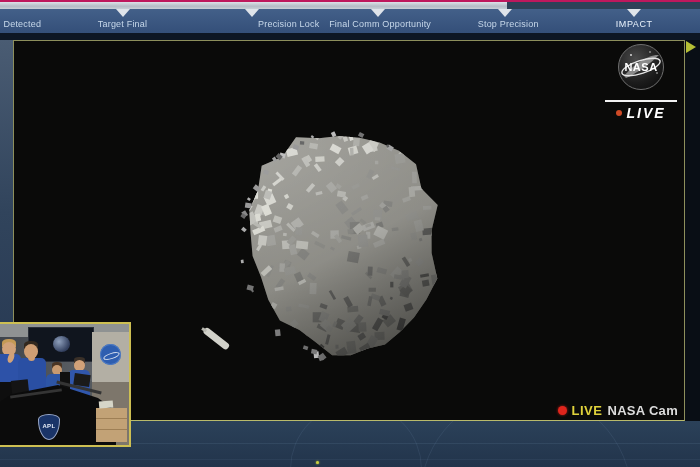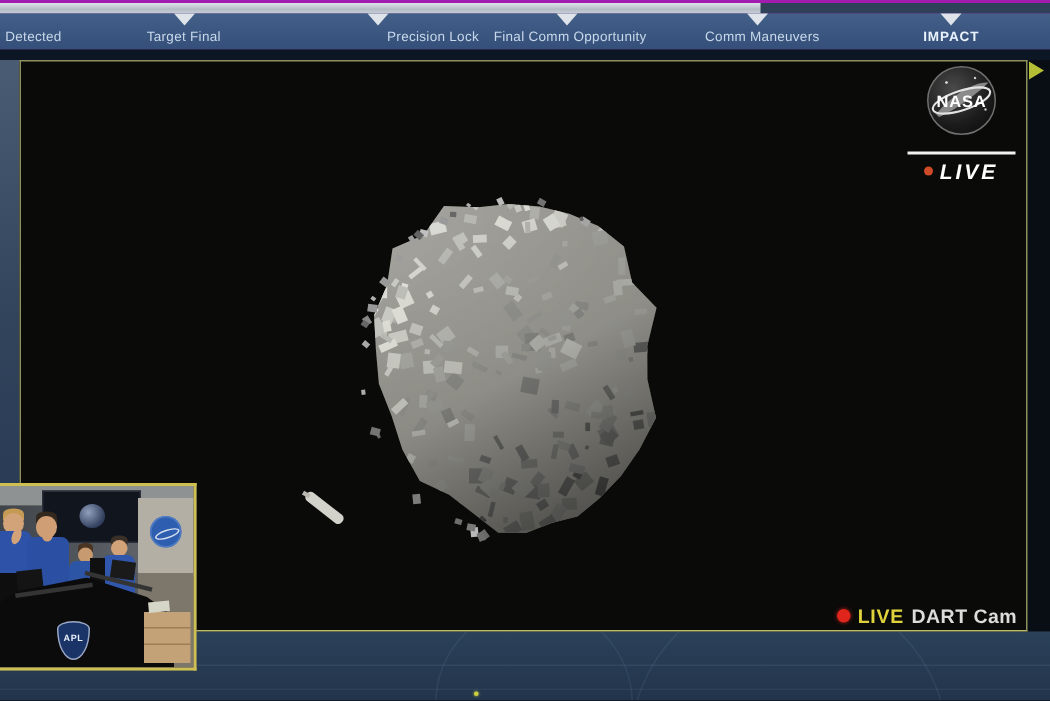--- a/index.html
+++ b/index.html
@@ -1,32 +1,32 @@
 <!DOCTYPE html>
 <html style="--record-red: #e0251c; --live-yellow: #e0d23b; --live-dot-orange: #cf4a26; --timeline-fill: #c7cdd5; --timeline-band: #3c5b85; --frame-border: #8d8f5c; --pip-border: #cdbf52;"><head>
 <meta charset="utf-8">
 <style>
   html,body{margin:0;padding:0;background:#0e1726;}
   body{width:700px;height:467px;position:relative;overflow:hidden;
        font-family:"Liberation Sans", sans-serif;}
 
   
-  .timeline{position:absolute;left:0;top:0;width:700px;height:33px;background:#a21caf;}
+  .timeline{position:absolute;left:0;top:0;width:700px;height:33px;background:#be185d;}
   .tl-track{position:absolute;left:0;top:2px;width:100%;height:7px;background:#2e4158;}
   .tl-fill{position:absolute;left:0;top:0;height:100%;
            background:linear-gradient(#dde2e8,#b4bcc6 60%,#c8ced6);}
   .tl-band{position:absolute;left:0;top:9px;width:100%;height:24px;
            background:linear-gradient(#436089,#344f79);}
   .tl-marker{position:absolute;top:9px;width:0;height:0;
              border-left:7px solid transparent;border-right:7px solid transparent;
              border-top:8px solid #dfe4ea;transform:translateX(-50%);}
   .tl-label{position:absolute;top:19px;transform:translateX(-50%);
             font-size:9px;color:#c7d8ea;white-space:nowrap;letter-spacing:.2px;}
   .tl-label.left{transform:none;}
-  .tl-label.emph{font-weight:bold;color:#eaf3fd;letter-spacing:.6px;}
+  .tl-label.emph{font-weight:normal;color:#eaf3fd;letter-spacing:.6px;}
 
   
   .gap-band{position:absolute;left:0;top:33px;width:700px;height:7px;background:#0d1624;}
   .left-strip{position:absolute;left:0;top:40px;width:13px;height:381px;
               background:linear-gradient(#4a5c73,#31445c 45%,#243650);}
   .right-strip{position:absolute;left:685px;top:40px;width:15px;height:381px;background:#090e15;}
   .set-arrow{position:absolute;left:686px;top:41px;width:0;height:0;
              border-top:6px solid transparent;border-bottom:6px solid transparent;
              border-left:10px solid #b5bf35;}
   .bottom-band{position:absolute;left:0;top:421px;width:700px;height:46px;
@@ -94,21 +94,21 @@
   <div class="tl-band"></div>
   <div id="tl-dynamic">
       <div class="tl-label left" style="left: 0.5%;">Detected</div>
       <div class="tl-marker" style="left: 17.6%;"></div>
       <div class="tl-label" style="left: 17.5%;">Target Final</div>
       <div class="tl-marker" style="left: 36%;"></div>
       <div class="tl-label" style="left: 36.1%; margin-left: 36px;">Precision Lock</div>
       <div class="tl-marker" style="left: 54%;"></div>
       <div class="tl-label" style="left: 54.3%;">Final Comm Opportunity</div>
       <div class="tl-marker" style="left: 72.1%;"></div>
-      <div class="tl-label" style="left: 72.6%;">Comm Maneuvers</div>
+      <div class="tl-label" style="left: 72.6%;">Stop Precision</div>
       <div class="tl-marker" style="left: 90.6%;"></div>
       <div class="tl-label emph" style="left: 90.6%;">IMPACT</div>
     </div>
 </div>
 
 <div class="gap-band"></div>
 <div class="left-strip"></div>
 <div class="right-strip"></div>
 <div class="set-arrow"></div>
 <div class="bottom-band">
@@ -379,21 +379,21 @@
     <div class="nasa-divider"></div>
     <div class="live-row">
       <span class="live-dot"></span>
       <span class="live-text">LIVE</span>
     </div>
   </div>
 
   <div class="dartcam">
     <span class="rec-dot"></span>
     <span class="dc-live">LIVE</span>
-    <span class="dc-name">DART Cam</span>
+    <span class="dc-name">NASA Cam</span>
   </div>
 </div>
 
 <div class="pip">
   <div class="pip-ceiling"></div>
   <div class="pip-wall"></div>
   <div class="pip-screen">
     <span class="pip-sphere"></span>
   </div>
   <div class="pip-rightwall">

